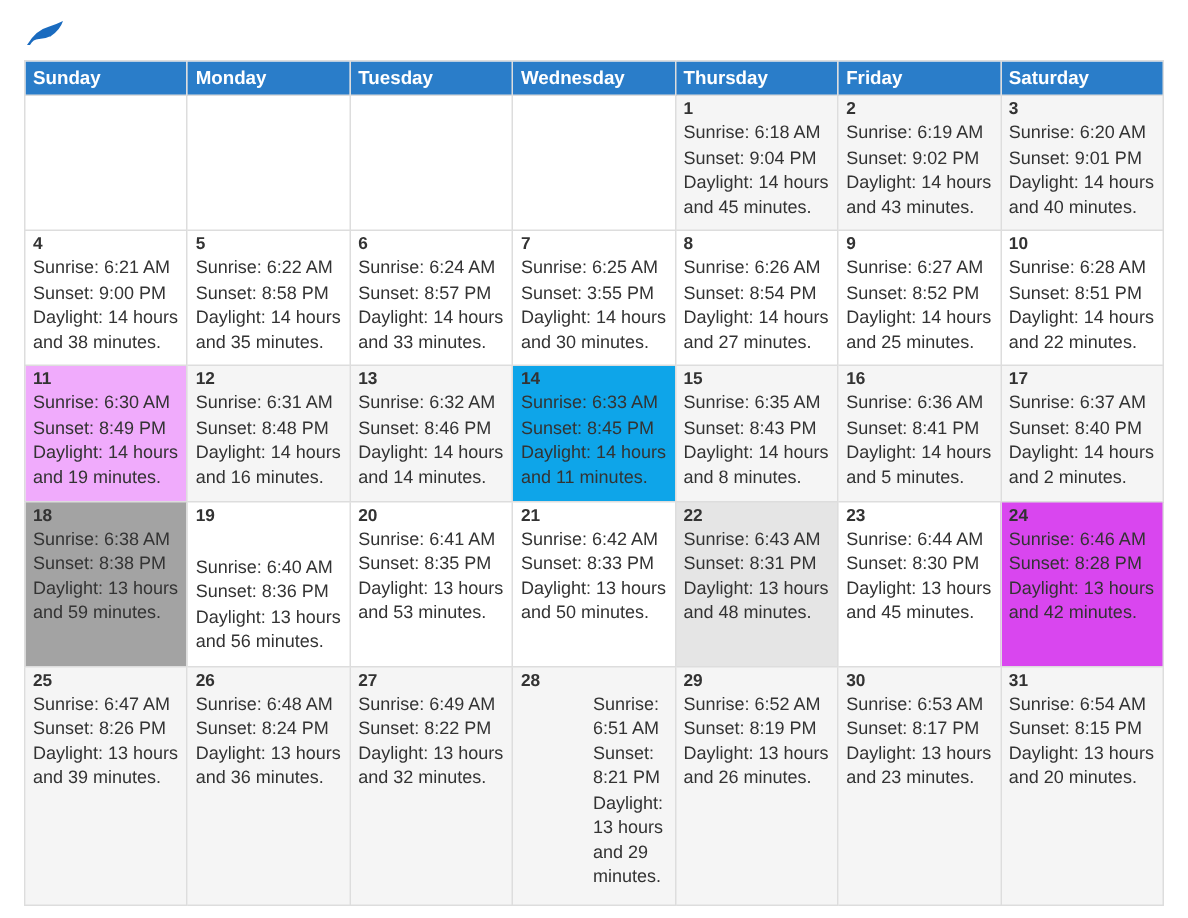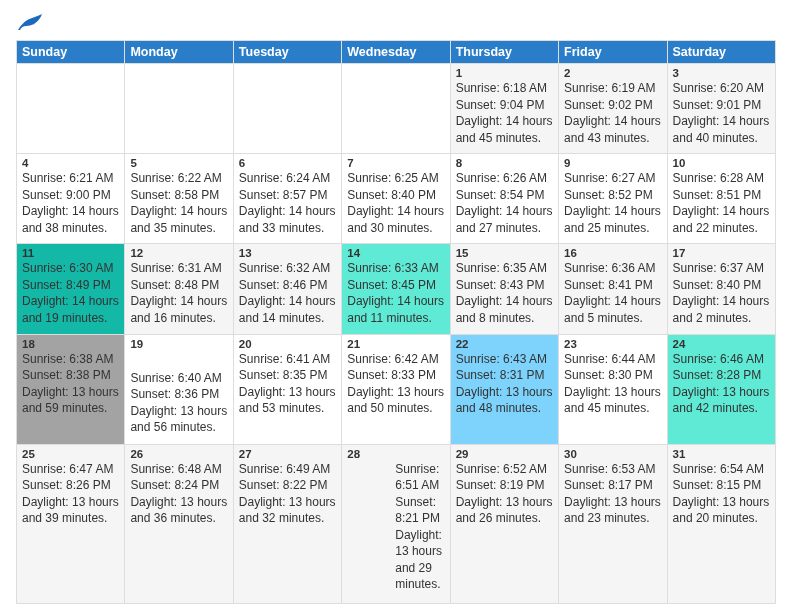--- a/index.html
+++ b/index.html
@@ -178,21 +178,21 @@
           <td style="background-color: rgb(255, 255, 255);">
             <span class="day-num">6</span>
             <div class="day-info" style="white-space: pre-line;">Sunrise: 6:24 AM
 Sunset: 8:57 PM
 Daylight: 14 hours
 and 33 minutes.</div>
           </td>
           <td style="background-color: rgb(255, 255, 255);">
             <span class="day-num">7</span>
             <div class="day-info" style="white-space: pre-line;">Sunrise: 6:25 AM
-Sunset: 8:40 PM
+Sunset: 3:55 PM
 Daylight: 14 hours
 and 30 minutes.</div>
           </td>
           <td style="background-color: rgb(255, 255, 255);">
             <span class="day-num">8</span>
             <div class="day-info" style="white-space: pre-line;">Sunrise: 6:26 AM
 Sunset: 8:54 PM
 Daylight: 14 hours
 and 27 minutes.</div>
           </td>
@@ -205,42 +205,42 @@
           </td>
           <td style="background-color: rgb(255, 255, 255);">
             <span class="day-num">10</span>
             <div class="day-info" style="white-space: pre-line;">Sunrise: 6:28 AM
 Sunset: 8:51 PM
 Daylight: 14 hours
 and 22 minutes.</div>
           </td>
         </tr>
         <tr>
-          <td style="background-color: #14b8a6;">
+          <td style="background-color: #f0abfc;">
             <span class="day-num">11</span>
             <div class="day-info" style="white-space: pre-line;">Sunrise: 6:30 AM
 Sunset: 8:49 PM
 Daylight: 14 hours
 and 19 minutes.</div>
           </td>
           <td style="background-color: rgb(245, 245, 245);">
             <span class="day-num">12</span>
             <div class="day-info" style="white-space: pre-line;">Sunrise: 6:31 AM
 Sunset: 8:48 PM
 Daylight: 14 hours
 and 16 minutes.</div>
           </td>
           <td style="background-color: rgb(245, 245, 245);">
             <span class="day-num">13</span>
             <div class="day-info" style="white-space: pre-line;">Sunrise: 6:32 AM
 Sunset: 8:46 PM
 Daylight: 14 hours
 and 14 minutes.</div>
           </td>
-          <td style="background-color: #5eead4;">
+          <td style="background-color: #0ea5e9;">
             <span class="day-num">14</span>
             <div class="day-info" style="white-space: pre-line;">Sunrise: 6:33 AM
 Sunset: 8:45 PM
 Daylight: 14 hours
 and 11 minutes.</div>
           </td>
           <td style="background-color: rgb(245, 245, 245);">
             <span class="day-num">15</span>
             <div class="day-info" style="white-space: pre-line;">Sunrise: 6:35 AM
 Sunset: 8:43 PM
@@ -284,35 +284,35 @@
 Daylight: 13 hours
 and 53 minutes.</div>
           </td>
           <td style="background-color: rgb(255, 255, 255);">
             <span class="day-num">21</span>
             <div class="day-info" style="white-space: pre-line;">Sunrise: 6:42 AM
 Sunset: 8:33 PM
 Daylight: 13 hours
 and 50 minutes.</div>
           </td>
-          <td style="background-color: #7dd3fc;">
+          <td style="background-color: #e5e5e5;">
             <span class="day-num">22</span>
             <div class="day-info" style="white-space: pre-line;">Sunrise: 6:43 AM
 Sunset: 8:31 PM
 Daylight: 13 hours
 and 48 minutes.</div>
           </td>
           <td style="background-color: rgb(255, 255, 255);">
             <span class="day-num">23</span>
             <div class="day-info" style="white-space: pre-line;">Sunrise: 6:44 AM
 Sunset: 8:30 PM
 Daylight: 13 hours
 and 45 minutes.</div>
           </td>
-          <td style="background-color: #5eead4;">
+          <td style="background-color: #d946ef;">
             <span class="day-num">24</span>
             <div class="day-info" style="white-space: pre-line;">Sunrise: 6:46 AM
 Sunset: 8:28 PM
 Daylight: 13 hours
 and 42 minutes.</div>
           </td>
         </tr>
         <tr>
           <td style="background-color: rgb(245, 245, 245);">
             <span class="day-num">25</span>

